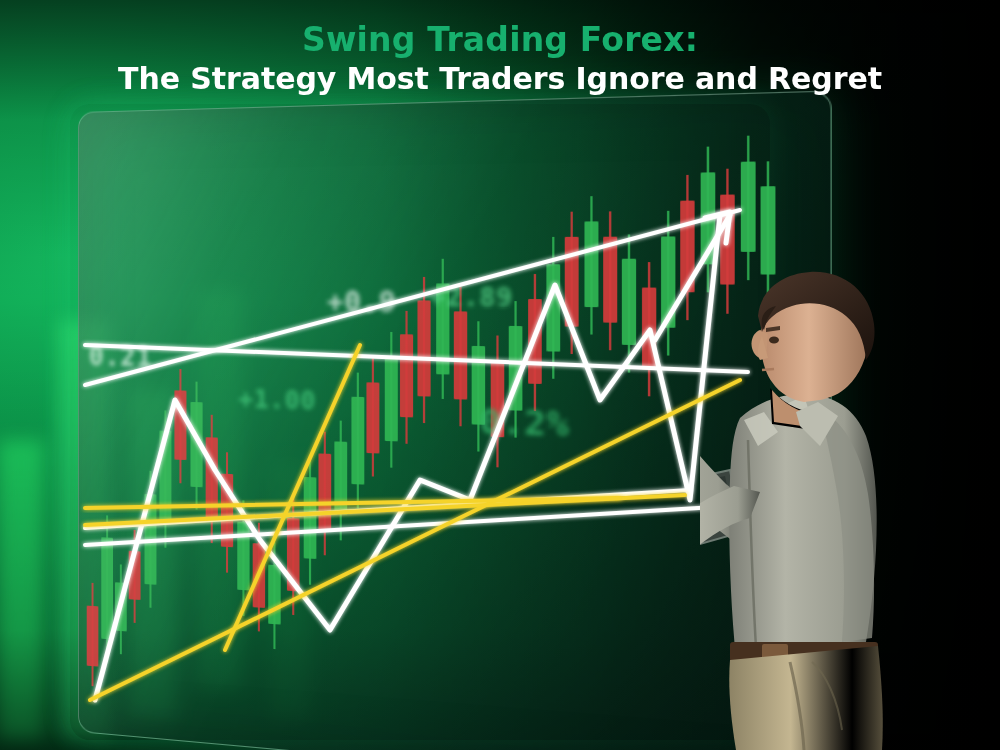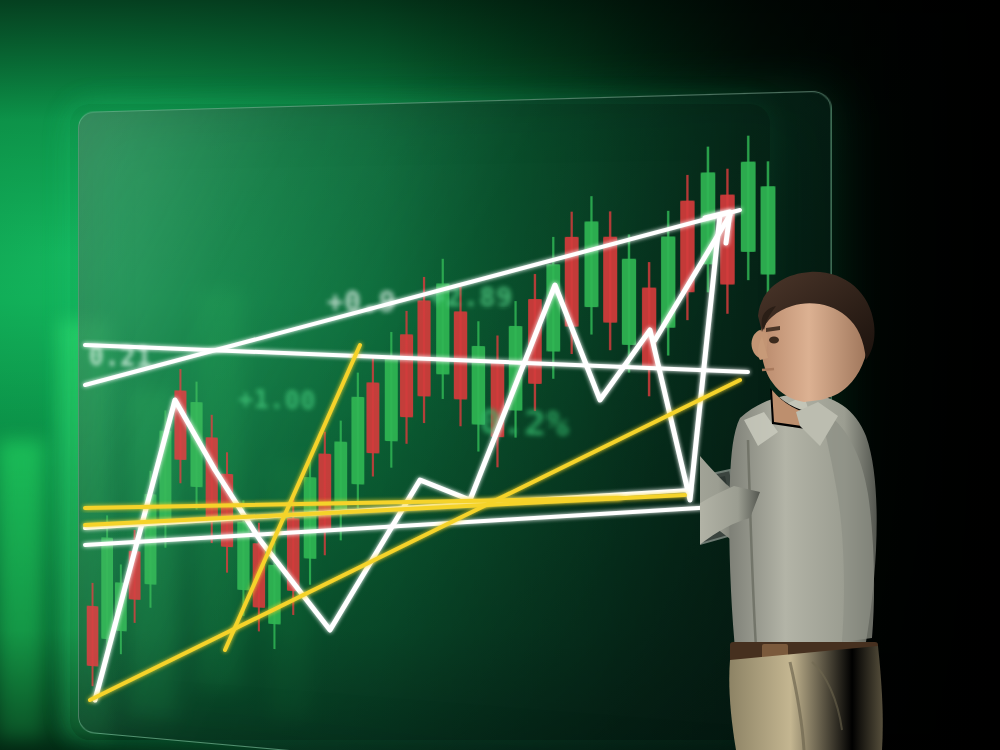--- a/index.html
+++ b/index.html
@@ -303,14 +303,18 @@
       <ellipse cx="74" cy="70" rx="5" ry="3.5" fill="#3b2a1d"></ellipse>
       <path d="M62 66 C 58 76, 56 84, 60 90 L 68 88" fill="#c79a78"></path>
       <path d="M62 100 L 74 99" stroke="#a87a5d" stroke-width="2.5" fill="none"></path>
       <path d="M70 118 C 82 132, 96 140, 112 142 L 112 160 L 72 154 Z" fill="#c49madd"></path>
       <path d="M72 120 C 84 134, 98 142, 114 144 L 116 158 L 74 152 Z" fill="#bd8f6e"></path>
     </g>
 
     <path d="M96 142 L 118 132 L 138 146 L 120 176 L 100 156 Z" fill="#bcbdb0"></path>
   </svg>
 
+  <div class="titles">
+    <h1 class="t1">Swing Trading Forex:</h1>
+    <h2 class="t2">The Strategy Most Traders Ignore and Regret</h2>
+  </div>
 
 </div>
 
 </body></html>

